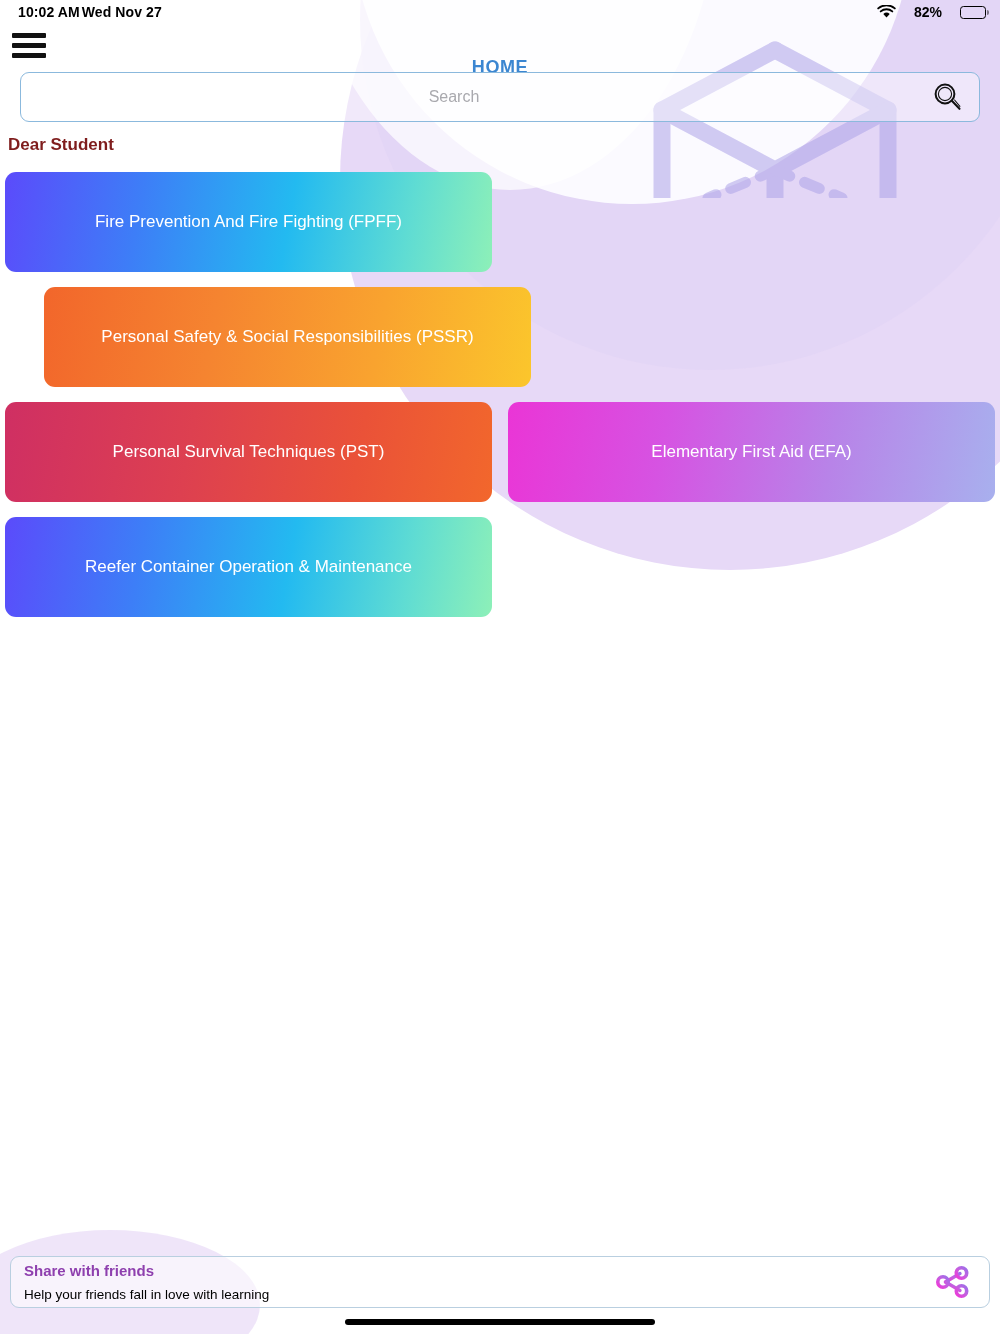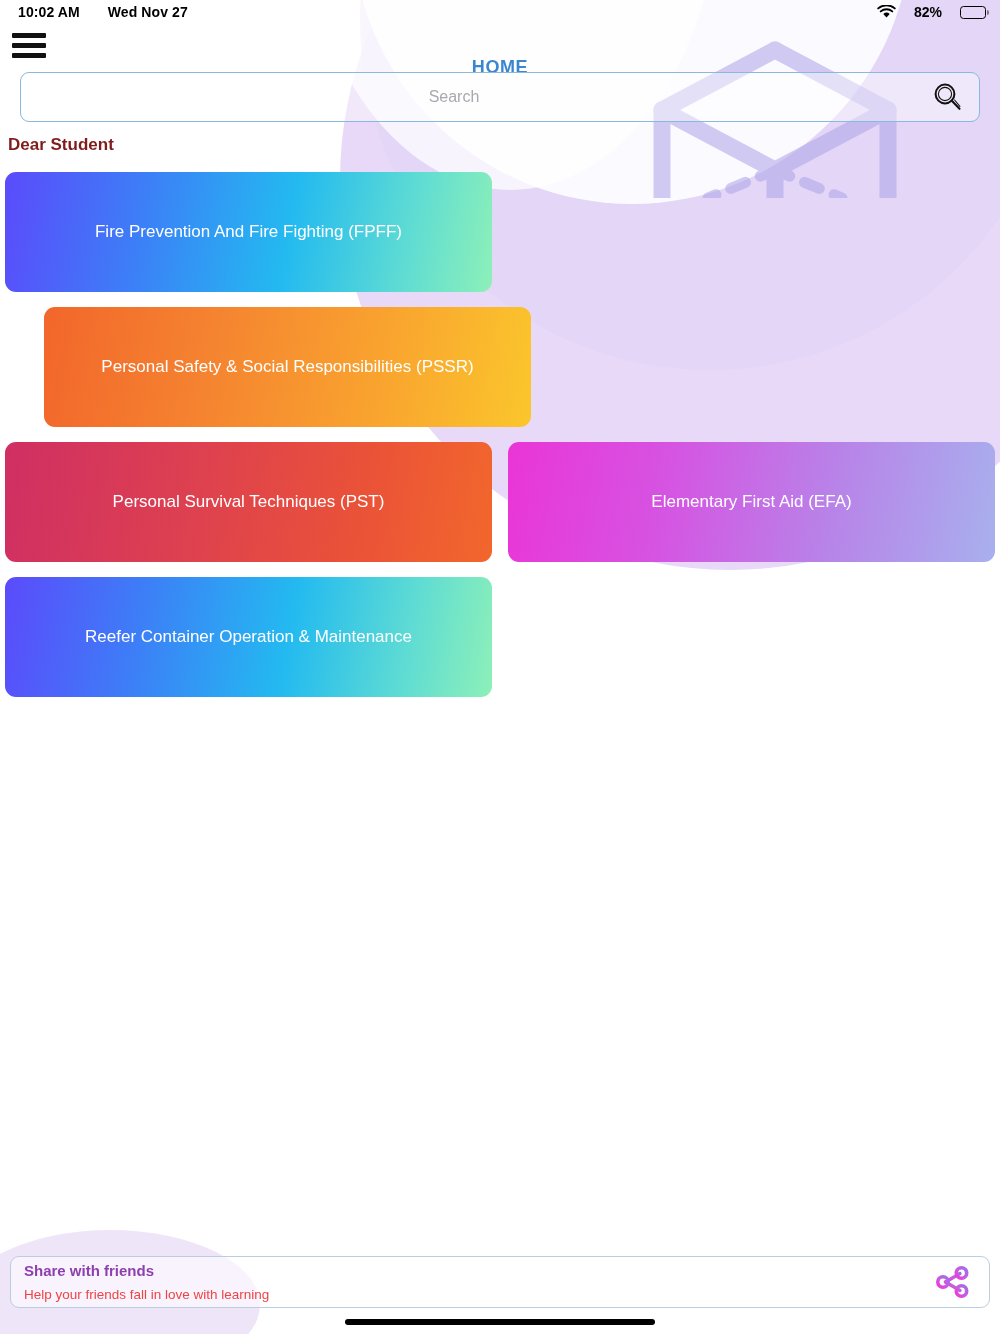--- a/index.html
+++ b/index.html
@@ -94,21 +94,21 @@
     height: 24px;
     display: flex;
     align-items: center;
     justify-content: space-between;
     padding: 0 14px 0 18px;
     font-size: 14px;
     font-weight: bold;
     color: #000;
     z-index: 5;
   }
-  .status-left { display: flex; align-items: center; gap: 28px; letter-spacing: .1px; }
+  .status-left { display: flex; align-items: center; gap: 2px; letter-spacing: .1px; }
   .status-right { display: flex; align-items: center; gap: 18px; }
   .wifi-icon { display: block; }
   .battery-pct { font-size: 14px; font-weight: bold; }
   .battery-icon {
     position: relative;
     width: 26px; height: 13px;
     border: 1.6px solid #000;
     border-radius: 3.5px;
     padding: 1.4px;
   }
@@ -215,21 +215,21 @@
     position: absolute;
     left: 5px; top: 172px;
     width: 990px;
     display: flex;
     flex-wrap: wrap;
     gap: 15px 16px;
     z-index: 4;
   }
   .course-card {
     width: 487px;
-    height: 120px;
+    height: 100px;
     border-radius: 11px;
     display: flex;
     align-items: center;
     justify-content: center;
     text-align: center;
     cursor: pointer;
     padding: 0 14px;
   }
   .course-label {
     font-size: 17px;
@@ -253,21 +253,21 @@
   }
   .share-text { flex: 1; }
   .share-title {
     font-size: 15px;
     font-weight: bold;
     color: #8e3fae;
     margin-bottom: 3px;
   }
   .share-sub {
     font-size: 13.5px;
-    color: #ef4444;
+    color: #000000;
     margin-top: 8px;
   }
   .share-icon-btn {
     width: 46px; height: 46px;
     display: flex;
     align-items: center;
     justify-content: center;
     background: transparent;
     border: none;
     cursor: pointer;

